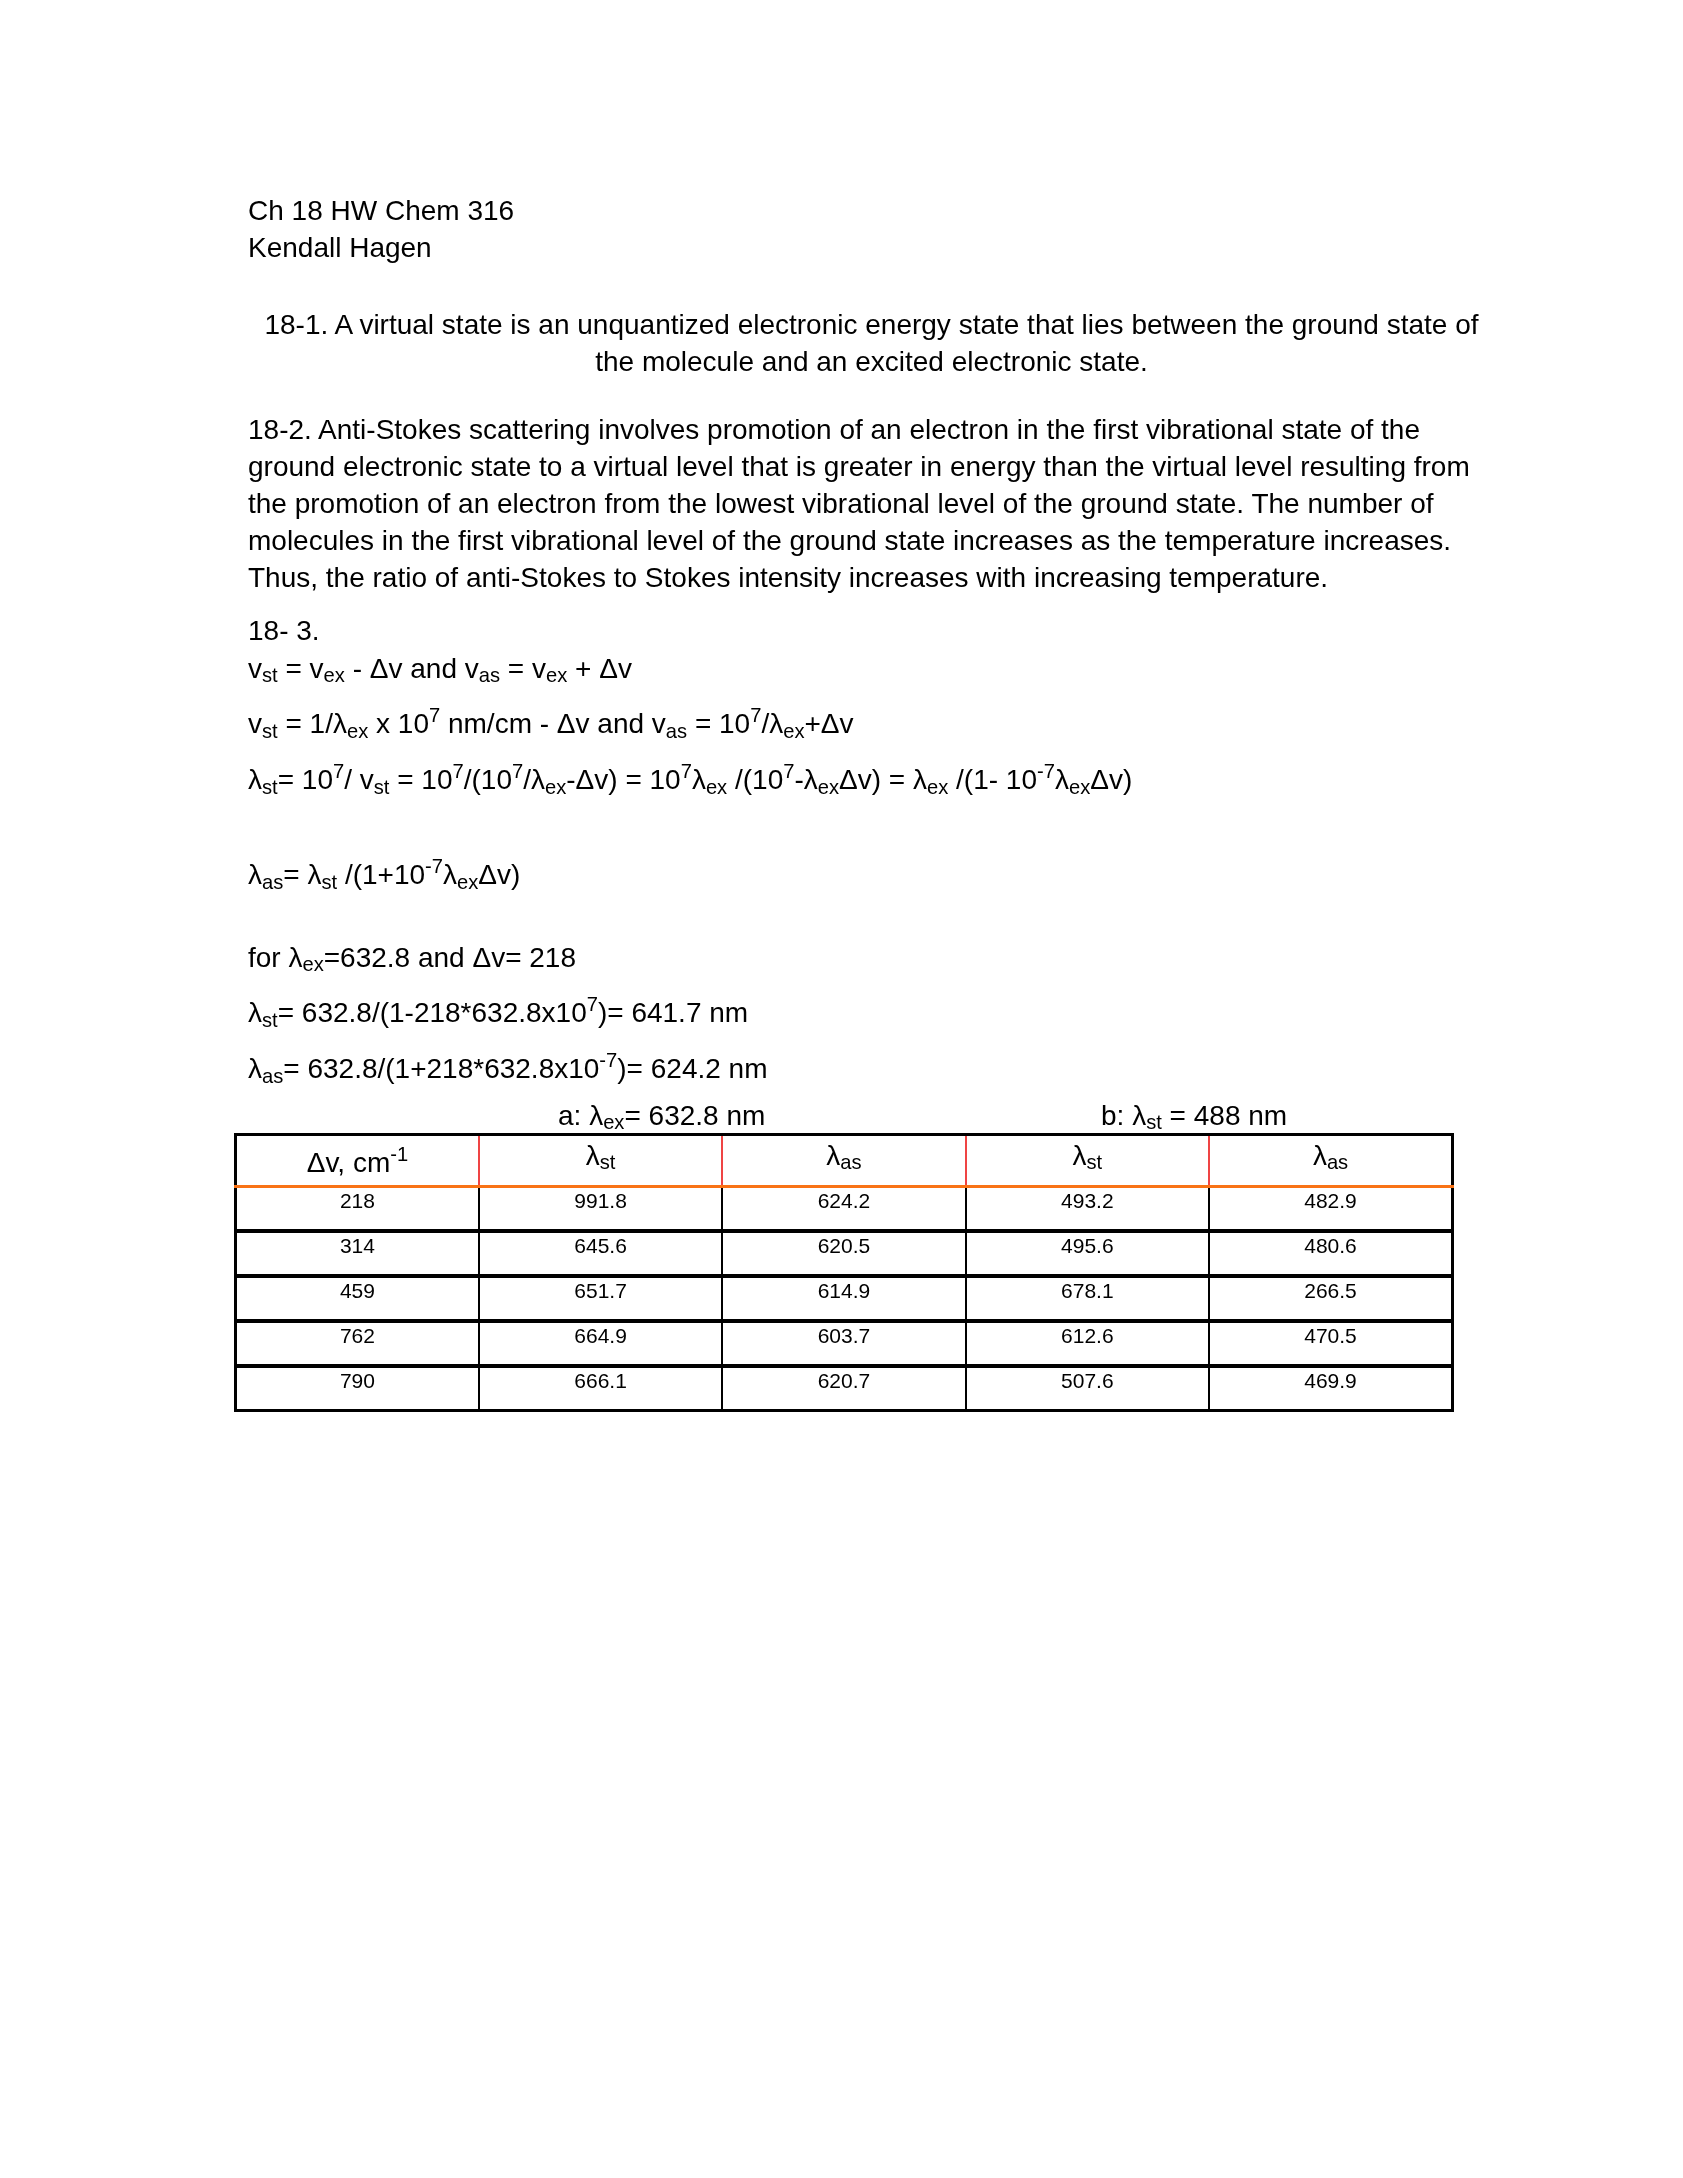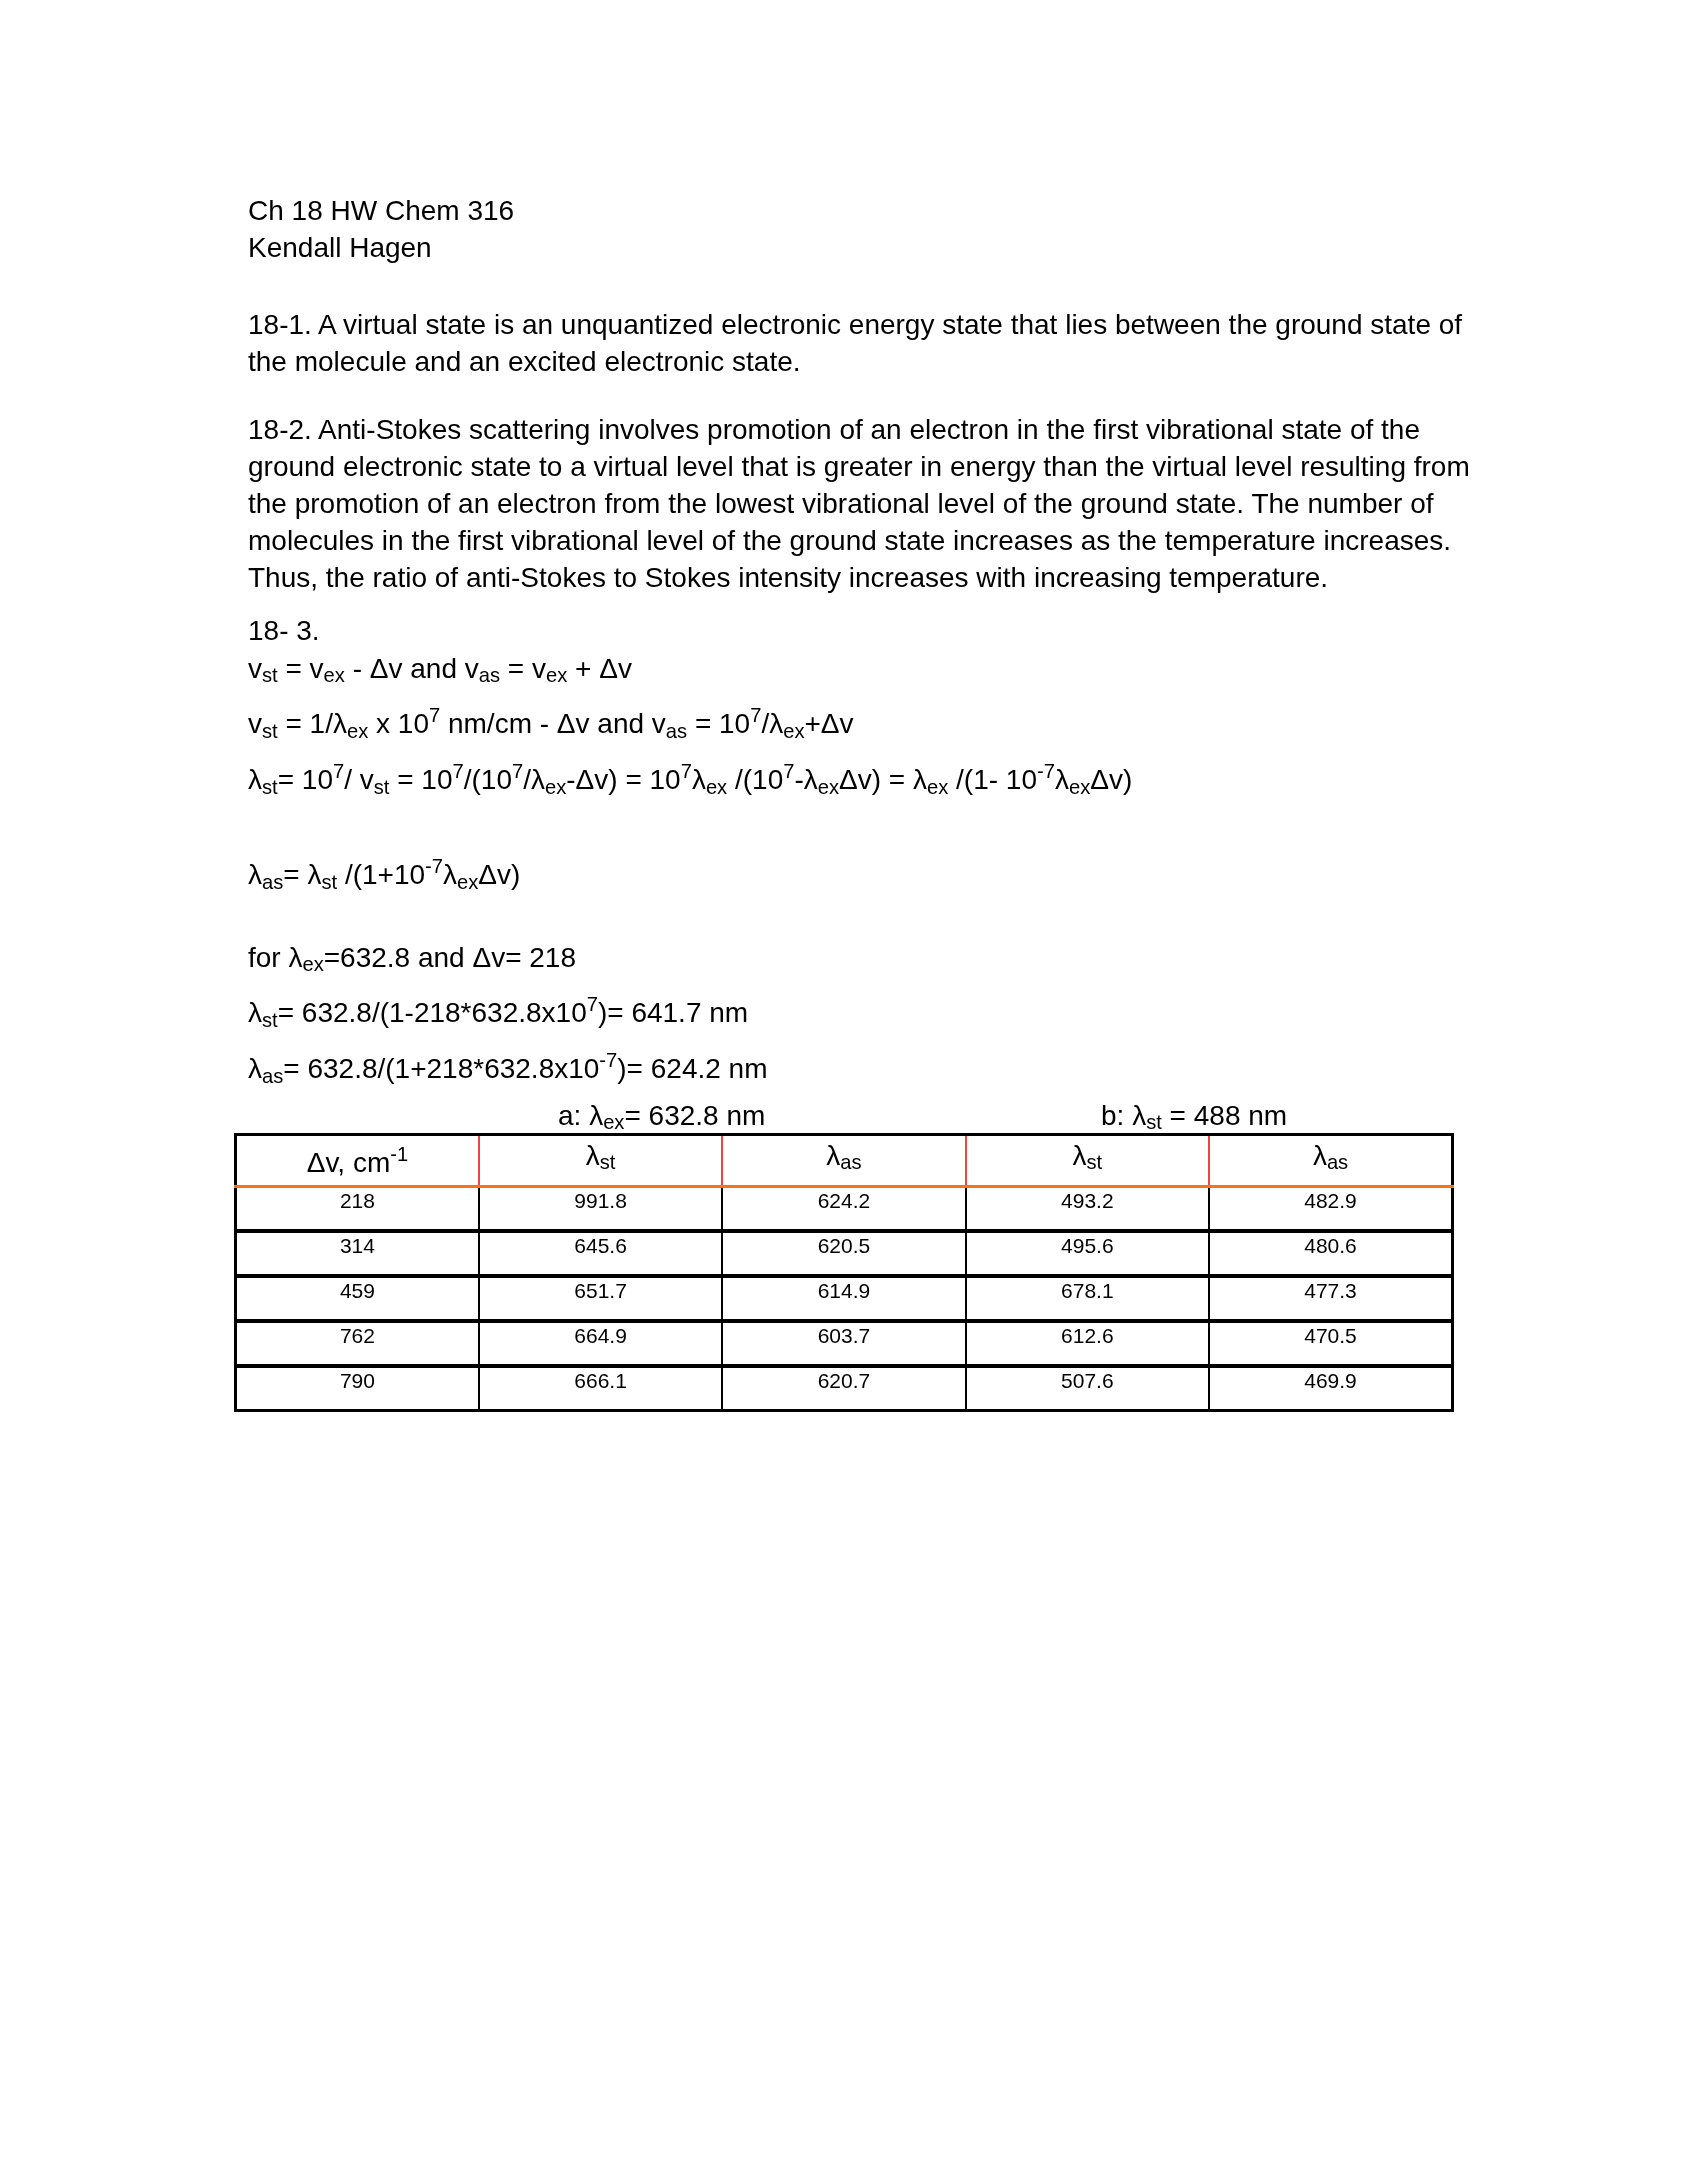--- a/index.html
+++ b/index.html
@@ -15,21 +15,21 @@
     overflow: hidden;
   }
   .content {
     position: absolute;
     left: 248px;
     top: 192px;
     width: 1257px;
   }
   .hdr-line { margin: 0; }
   .para { margin: 0; width: 1247px; }
-  .para-18-1 { margin-top: 40px; }
+  .para-18-1 { margin-top: 40px; text-align: center; }
   .para-18-2 { margin-top: 31px; }
   .sec-heading { margin-top: 16px; }
   .eq { line-height: 40px; white-space: nowrap; }
   .gap-blank { margin-top: 40px; }
   .gap-for { margin-top: 36px; }
   sub { font-size: 0.72em; vertical-align: -0.22em; }
   sup { font-size: 0.72em; vertical-align: 0.55em; }
   .ab-row { position: relative; height: 34px; margin-top: 4px; line-height: 34px; text-align: right; }
   .ab-a { position: absolute; left: 310px; white-space: nowrap; }
   .ab-b { position: absolute; left: 853px; white-space: nowrap; }
@@ -116,21 +116,21 @@
           <td>645.6</td>
           <td>620.5</td>
           <td>495.6</td>
           <td>480.6</td>
         </tr>
         <tr>
           <td>459</td>
           <td>651.7</td>
           <td>614.9</td>
           <td>678.1</td>
-          <td>477.3</td>
+          <td>266.5</td>
         </tr>
         <tr>
           <td>762</td>
           <td>664.9</td>
           <td>603.7</td>
           <td>612.6</td>
           <td>470.5</td>
         </tr>
         <tr>
           <td>790</td>

